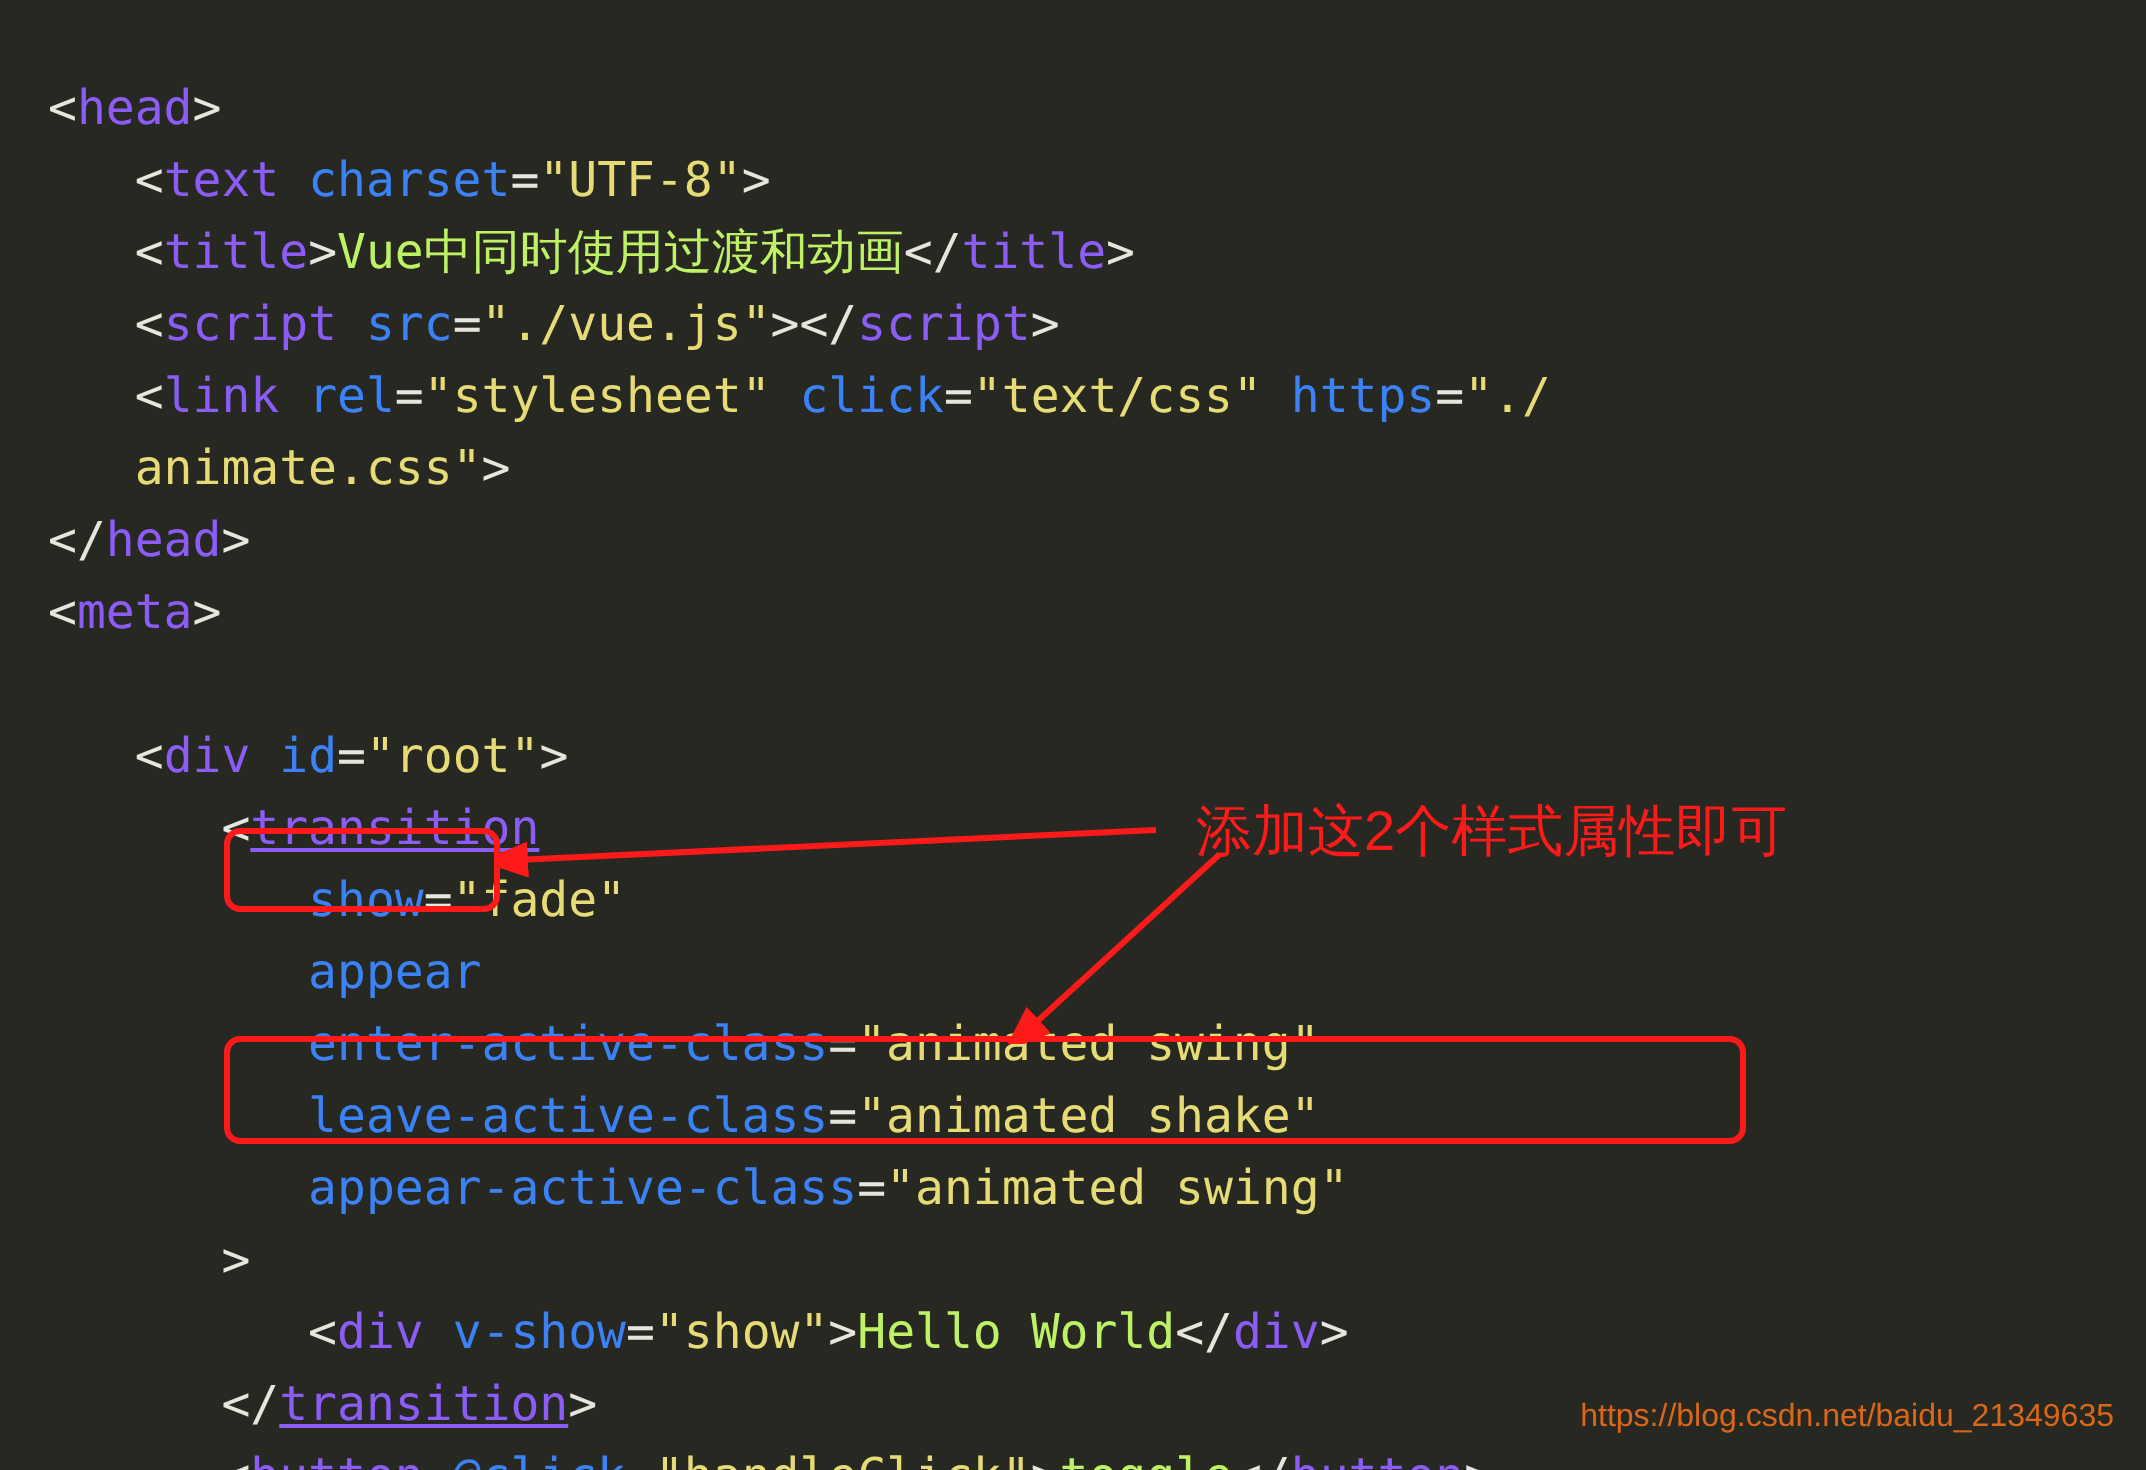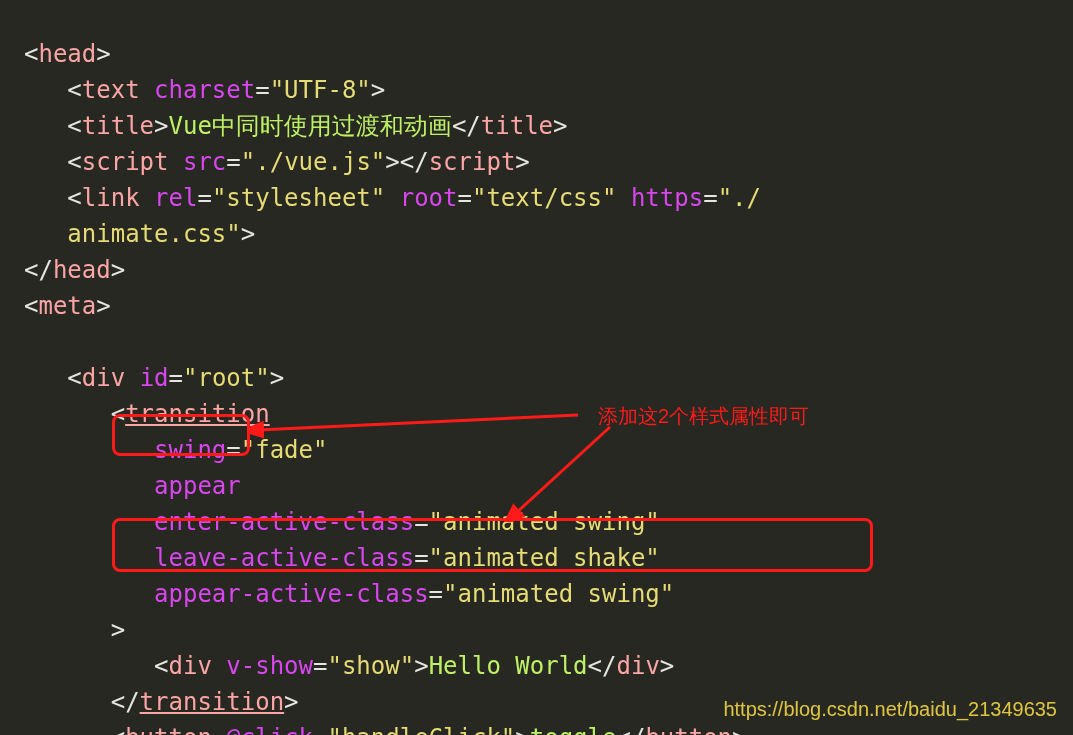--- a/index.html
+++ b/index.html
@@ -10,68 +10,68 @@
     font-size:24px;
     line-height:36px;
     overflow:hidden;
   }
   .editor {
     position:relative;
     padding:0 0 0 24px;
     white-space:pre;
     color:#e6e5de;
   }
-  .tag  { color:#fca5a5; }          
-  .attr { color:#d946ef; }          
+  .tag  { color:#8b5cf6; }          
+  .attr { color:#3b82f6; }          
   .str  { color:#e6db74; }          
   .punct{ color:#e6e5de; }          
   .txt  { color:#bef264; }          
   .u    { text-decoration:underline; }
   .box-red {
     border:3px solid #ff1a1a;
     border-radius:8px;
     position:absolute;
     pointer-events:none;
   }
   .annotation {
     position:absolute;
     color:#ff1a1a;
     font-family: "Microsoft YaHei","PingFang SC",sans-serif;
-    font-size:20px;
+    font-size:28px;
     pointer-events:none;
   }
   svg.arrow {
     position:absolute;
     pointer-events:none;
   }
   .watermark {
     position:absolute;
     right:16px; bottom:8px;
-    color:#fde047;
+    color:#f97316;
     font-family:Arial,sans-serif;
-    font-size:20px;
+    font-size:16px;
     opacity:.85;
   }
 </style>
 </head>
 <body>
 
 <div class="editor">
 <span class="punct">&lt;</span><span class="tag">head</span><span class="punct">&gt;</span>
    <span class="punct">&lt;</span><span class="tag">text</span><span> </span><span class="attr">charset</span><span class="punct">=</span><span class="str">"UTF-8"</span><span class="punct">&gt;</span>
    <span class="punct">&lt;</span><span class="tag">title</span><span class="punct">&gt;</span><span class="txt">Vue中同时使用过渡和动画</span><span class="punct">&lt;/</span><span class="tag">title</span><span class="punct">&gt;</span>
    <span class="punct">&lt;</span><span class="tag">script</span><span> </span><span class="attr">src</span><span class="punct">=</span><span class="str">"./vue.js"</span><span class="punct">&gt;</span><span class="punct">&lt;/</span><span class="tag">script</span><span class="punct">&gt;</span>
-   <span class="punct">&lt;</span><span class="tag">link</span><span> </span><span class="attr">rel</span><span class="punct">=</span><span class="str">"stylesheet"</span><span> </span><span class="attr">root</span><span class="punct">=</span><span class="str">"text/css"</span><span> </span><span class="attr">https</span><span class="punct">=</span><span class="str">"./</span>
+   <span class="punct">&lt;</span><span class="tag">link</span><span> </span><span class="attr">rel</span><span class="punct">=</span><span class="str">"stylesheet"</span><span> </span><span class="attr">click</span><span class="punct">=</span><span class="str">"text/css"</span><span> </span><span class="attr">https</span><span class="punct">=</span><span class="str">"./</span>
    <span class="str">animate.css"</span><span class="punct">&gt;</span>
 <span class="punct">&lt;/</span><span class="tag">head</span><span class="punct">&gt;</span>
 <span class="punct">&lt;</span><span class="tag">meta</span><span class="punct">&gt;</span>
 <span></span>
    <span class="punct">&lt;</span><span class="tag">div</span><span> </span><span class="attr">id</span><span class="punct">=</span><span class="str">"root"</span><span class="punct">&gt;</span>
       <span class="punct">&lt;</span><span class="tag u">transition</span>
-         <span class="attr">swing</span><span class="punct">=</span><span class="str">"fade"</span>
+         <span class="attr">show</span><span class="punct">=</span><span class="str">"fade"</span>
          <span class="attr">appear</span>
          <span class="attr">enter-active-class</span><span class="punct">=</span><span class="str">"animated swing"</span>
          <span class="attr">leave-active-class</span><span class="punct">=</span><span class="str">"animated shake"</span>
          <span class="attr">appear-active-class</span><span class="punct">=</span><span class="str">"animated swing"</span>
       <span class="punct">&gt;</span>
          <span class="punct">&lt;</span><span class="tag">div</span><span> </span><span class="attr">v-show</span><span class="punct">=</span><span class="str">"show"</span><span class="punct">&gt;</span><span class="txt">Hello World</span><span class="punct">&lt;/</span><span class="tag">div</span><span class="punct">&gt;</span>
       <span class="punct">&lt;/</span><span class="tag u">transition</span><span class="punct">&gt;</span>
       <span class="punct">&lt;</span><span class="tag">button</span><span> </span><span class="attr">@click</span><span class="punct">=</span><span class="str">"handleClick"</span><span class="punct">&gt;</span><span class="txt">toggle</span><span class="punct">&lt;/</span><span class="tag">button</span><span class="punct">&gt;</span>
    
 </div>

